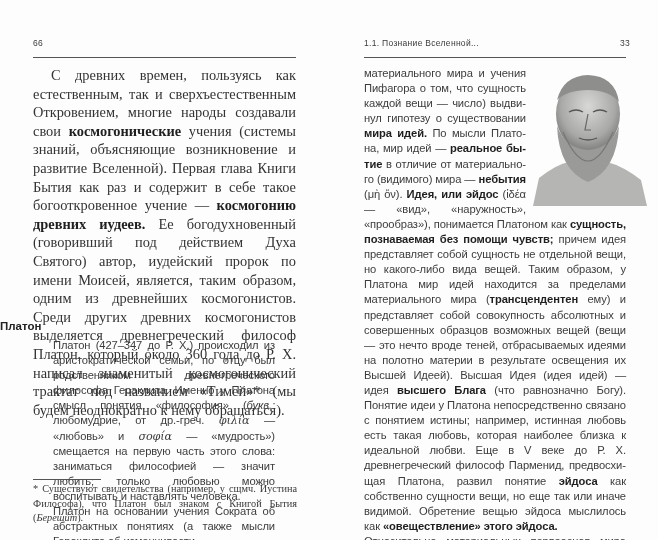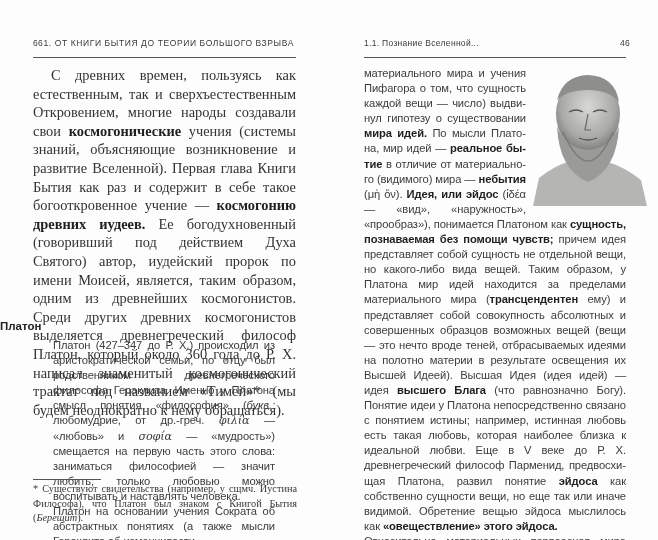--- a/index.html
+++ b/index.html
@@ -17,41 +17,40 @@
   .box-title { position:absolute; left:0; width:329px; text-align:left; font-family:"Liberation Sans", sans-serif; font-weight:bold; font-size:11.5px; color:#222; }
   .fn-rule { position:absolute; left:33px; top:479px; width:68px; height:1px; background:#555; }
   .footnote { position:absolute; left:33px; top:482px; width:264px; font-family:"Liberation Serif", serif; font-size:10.3px; line-height:14.5px; color:#3a3a3a; text-align:justify; }
   .bust { position:absolute; left:200px; top:70px; width:118px; height:136px; }
 </style>
 </head>
 <body>
 
 <div class="page left">
   <div class="runhead" style="left:33px;">66</div>
-  <div class="runhead" style="right:35px; letter-spacing:0.6px;">1. ОТ КНИГИ БЫТИЯ ДО ТЕОРИИ БОЛЬШОГО ВЗРЫВА</div>
   <div class="rule" style="left:33px; width:263px;"></div>
 
   <div class="serif-body" style="left:33px; top:66px; width:263px;">
     <p><span>С древних времен, пользуясь как естествен­ным, так и сверхъестественным Откровением, многие народы создавали свои </span><b>космогонические</b><span> учения (системы знаний, объясняющие возник­новение и развитие Вселенной). Первая глава Книги Бытия как раз и содержит в себе такое богооткровенное учение — </span><b>космогонию древ­них иудеев.</b><span> Ее богодухновенный (говоривший под действием Духа Святого) автор, иудейский пророк по имени Моисей, является, таким обра­зом, одним из древнейших космогонистов. Среди других древних космогонистов выделяется древ­негреческий философ Платон, который около 360 года до Р. Х. написал знаменитый космого­нический трактат под названием «Тимей»* (мы будем неоднократно к нему обращаться).</span></p>
   </div>
 
   <div class="box-title" style="top:320px;">Платон</div>
 
   <div class="sans-body" style="left:53px; top:338px; width:222px;">
     <p><span>Платон (427–347 до Р. Х.) происходил из аристокра­тической семьи, по отцу был родственником древне­греческого философа Гераклита. Именно у Платона смысл понятия «философия» (</span><i>букв.:</i><span> любомудрие, от др.-греч. </span><i style="font-family:'DejaVu Serif',serif;">φιλία</i><span> — «любовь» и </span><i style="font-family:'DejaVu Serif',serif;">σοφία</i><span> — «мудрость») смещается на первую часть этого слова: заниматься философией — значит любить; только любовью мож­но воспитывать и наставлять человека.</span></p>
     <p>Платон на основании учения Сократа об абстрактных понятиях (а также мысли Гераклита об изменчивости</p>
   </div>
 
   <div class="fn-rule"></div>
   <div class="footnote"><span>* Существуют свидетельства (например, у сщмч. Иустина Фи­лософа), что Платон был знаком с Книгой Бытия (</span><i>Берешúт</i><span>).</span></div>
 </div>
 
 <div class="page right">
   <div class="runhead" style="left:35px;">1.1. Познание Вселенной...</div>
-  <div class="runhead" style="left:291px;">46</div>
+  <div class="runhead" style="left:291px;">33</div>
   <div class="rule" style="left:35px; width:262px;"></div>
 
   <svg class="bust" viewBox="0 0 118 136">
     <defs>
       <radialGradient id="stone" cx="50%" cy="40%" r="60%">
         <stop offset="0%" stop-color="#d8d8d6"></stop>
         <stop offset="70%" stop-color="#a9a9a7"></stop>
         <stop offset="100%" stop-color="#7c7c7a"></stop>
       </radialGradient>
     </defs>

